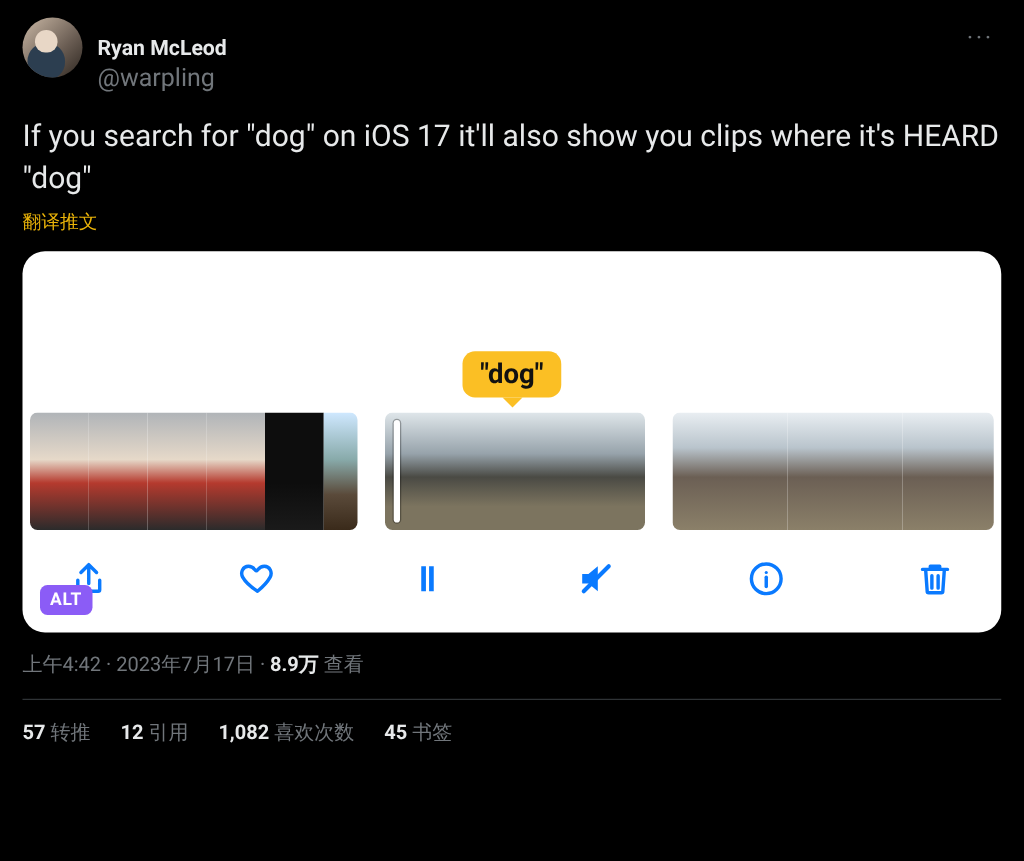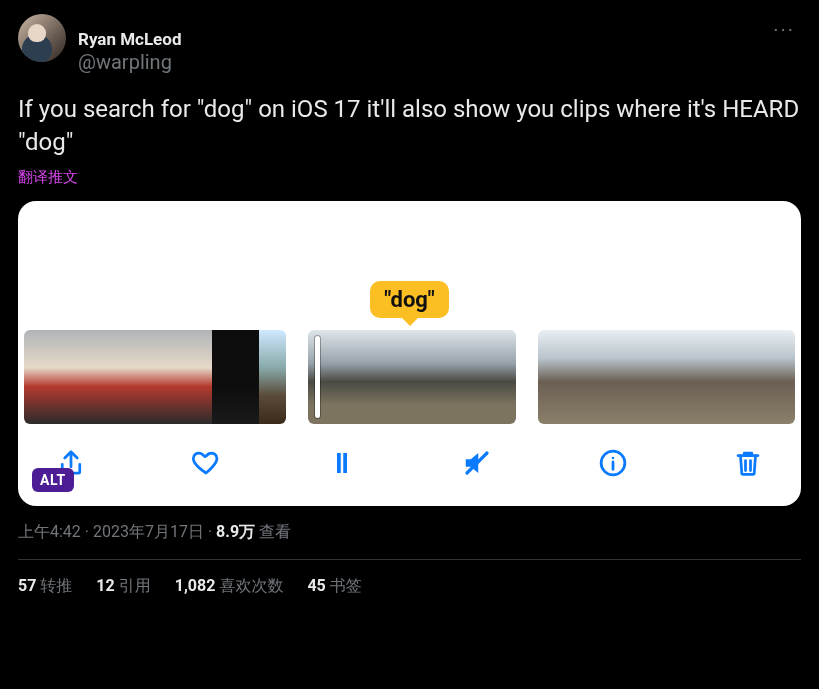--- a/index.html
+++ b/index.html
@@ -6,21 +6,21 @@
   html, body { width: 819px; height: 689px; background: #000; font-family: -apple-system, BlinkMacSystemFont, "Segoe UI", Roboto, Helvetica, Arial, sans-serif; color: #e7e9ea; overflow: hidden; }
   .tweet { padding: 14px 18px 0 18px; }
   .header { display: flex; align-items: flex-start; }
   .avatar { width: 48px; height: 48px; border-radius: 50%; background: linear-gradient(135deg,#cbb9a6 0%, #6a5d53 60%, #2d2620 100%); flex-shrink: 0; position: relative; overflow: hidden; }
   .avatar::after{ content:""; position:absolute; left:10px; top:10px; width:18px; height:18px; background:#e8d7c6; border-radius:50% 50% 45% 45%; box-shadow: 0 16px 0 6px #2c3e50; }
   .names { margin-left: 12px; display: flex; flex-direction: column; line-height: 1.25; margin-top: 15px; }
   .display-name { font-weight: 700; font-size: 17px; color: #e7e9ea; }
   .handle { font-size: 20px; color: #71767b; }
   .more { margin-left: auto; color: #71767b; font-size: 20px; letter-spacing: 2px; padding: 4px 6px; border-radius: 999px; }
   .body-text { margin-top: 18px; font-size: 24px; line-height: 1.35; color: #e7e9ea; font-weight: 400; }
-  .translate { margin-top: 10px; color: #d946ef; font-size: 15px; }
+  .translate { margin-top: 10px; color: #eab308; font-size: 15px; }
   .media-card { margin-top: 14px; width: 100%; background: #fff; border-radius: 18px; overflow: hidden; position: relative; }
   .media-inner { padding-top: 24px; }
   .tooltip { display: block; margin: 56px auto 0 auto; width: max-content; background: #fbbf24; color: #111; font-weight: 700; font-size: 22px; padding: 6px 14px; border-radius: 10px; position: relative; }
   .tooltip::after { content:""; position:absolute; bottom:-8px; left:50%; transform:translateX(-50%); border:8px solid transparent; border-top-color:#fbbf24; border-bottom:none; }
   .timeline { margin-top: 12px; height: 94px; display: flex; gap: 22px; padding: 0 6px; overflow: hidden; }
   .clip-group { display: flex; height: 100%; border-radius: 6px; overflow: hidden; }
   .frame { height: 100%; flex-shrink: 0; }
   .g1 .frame { width: 47px; }
   .g2 { position: relative; }
   .g2 .frame { width: 56px; }
@@ -28,21 +28,21 @@
   .playhead { position:absolute; left:7px; top:6px; bottom:6px; width:5px; background:#fff; border-radius:3px; box-shadow:0 0 0 1px rgba(0,0,0,.3); }
   
   .f-a{background:linear-gradient(180deg,#b0b4b8 0%,#e6d9c9 40%,#b53a2e 60%,#2b2b2b 100%)}
   .f-b{background:linear-gradient(180deg,#0d0d0d 0%,#0d0d0d 60%,#1a1a1a 100%)}
   .f-c{background:linear-gradient(180deg,#cfe8ff 0%,#8aa 40%,#5a4a3a 70%,#3a2a1a 100%)}
   .f-d{background:linear-gradient(180deg,#dfe6ea 0%,#97a3ab 35%,#4a4a44 55%,#7c745f 80%)}
   .f-e{background:linear-gradient(180deg,#e9eef2 0%,#b9c4cc 30%,#6b5f54 55%,#8b8069 100%)}
   .toolbar { display:flex; justify-content: space-between; align-items:center; padding: 20px 34px 24px 34px; }
   .tbtn { width: 38px; height: 38px; display:flex; align-items:center; justify-content:center; color:#0a7aff; }
   .tbtn svg { width: 30px; height: 30px; stroke: currentColor; fill: none; stroke-width: 2.2; stroke-linecap: round; stroke-linejoin: round; }
-  .alt-badge { position:absolute; left:14px; bottom:14px; background:#4c1d95; color:#fff; font-weight:700; font-size:14px; padding:4px 8px; border-radius:6px; letter-spacing:.5px; }
+  .alt-badge { position:absolute; left:14px; bottom:14px; background:#8b5cf6; color:#fff; font-weight:700; font-size:14px; padding:4px 8px; border-radius:6px; letter-spacing:.5px; }
   .meta { margin-top: 16px; color:#71767b; font-size:16px; }
   .meta .views-num { color:#e7e9ea; font-weight:700; }
   .divider { height:1px; background:#2f3336; margin-top:16px; }
   .stats { display:flex; gap:24px; padding:16px 0; font-size:16px; color:#71767b; }
   .stats .num { color:#e7e9ea; font-weight:700; margin-right:4px; }
 </style>
 </head>
 <body>
 
 <div class="tweet">

